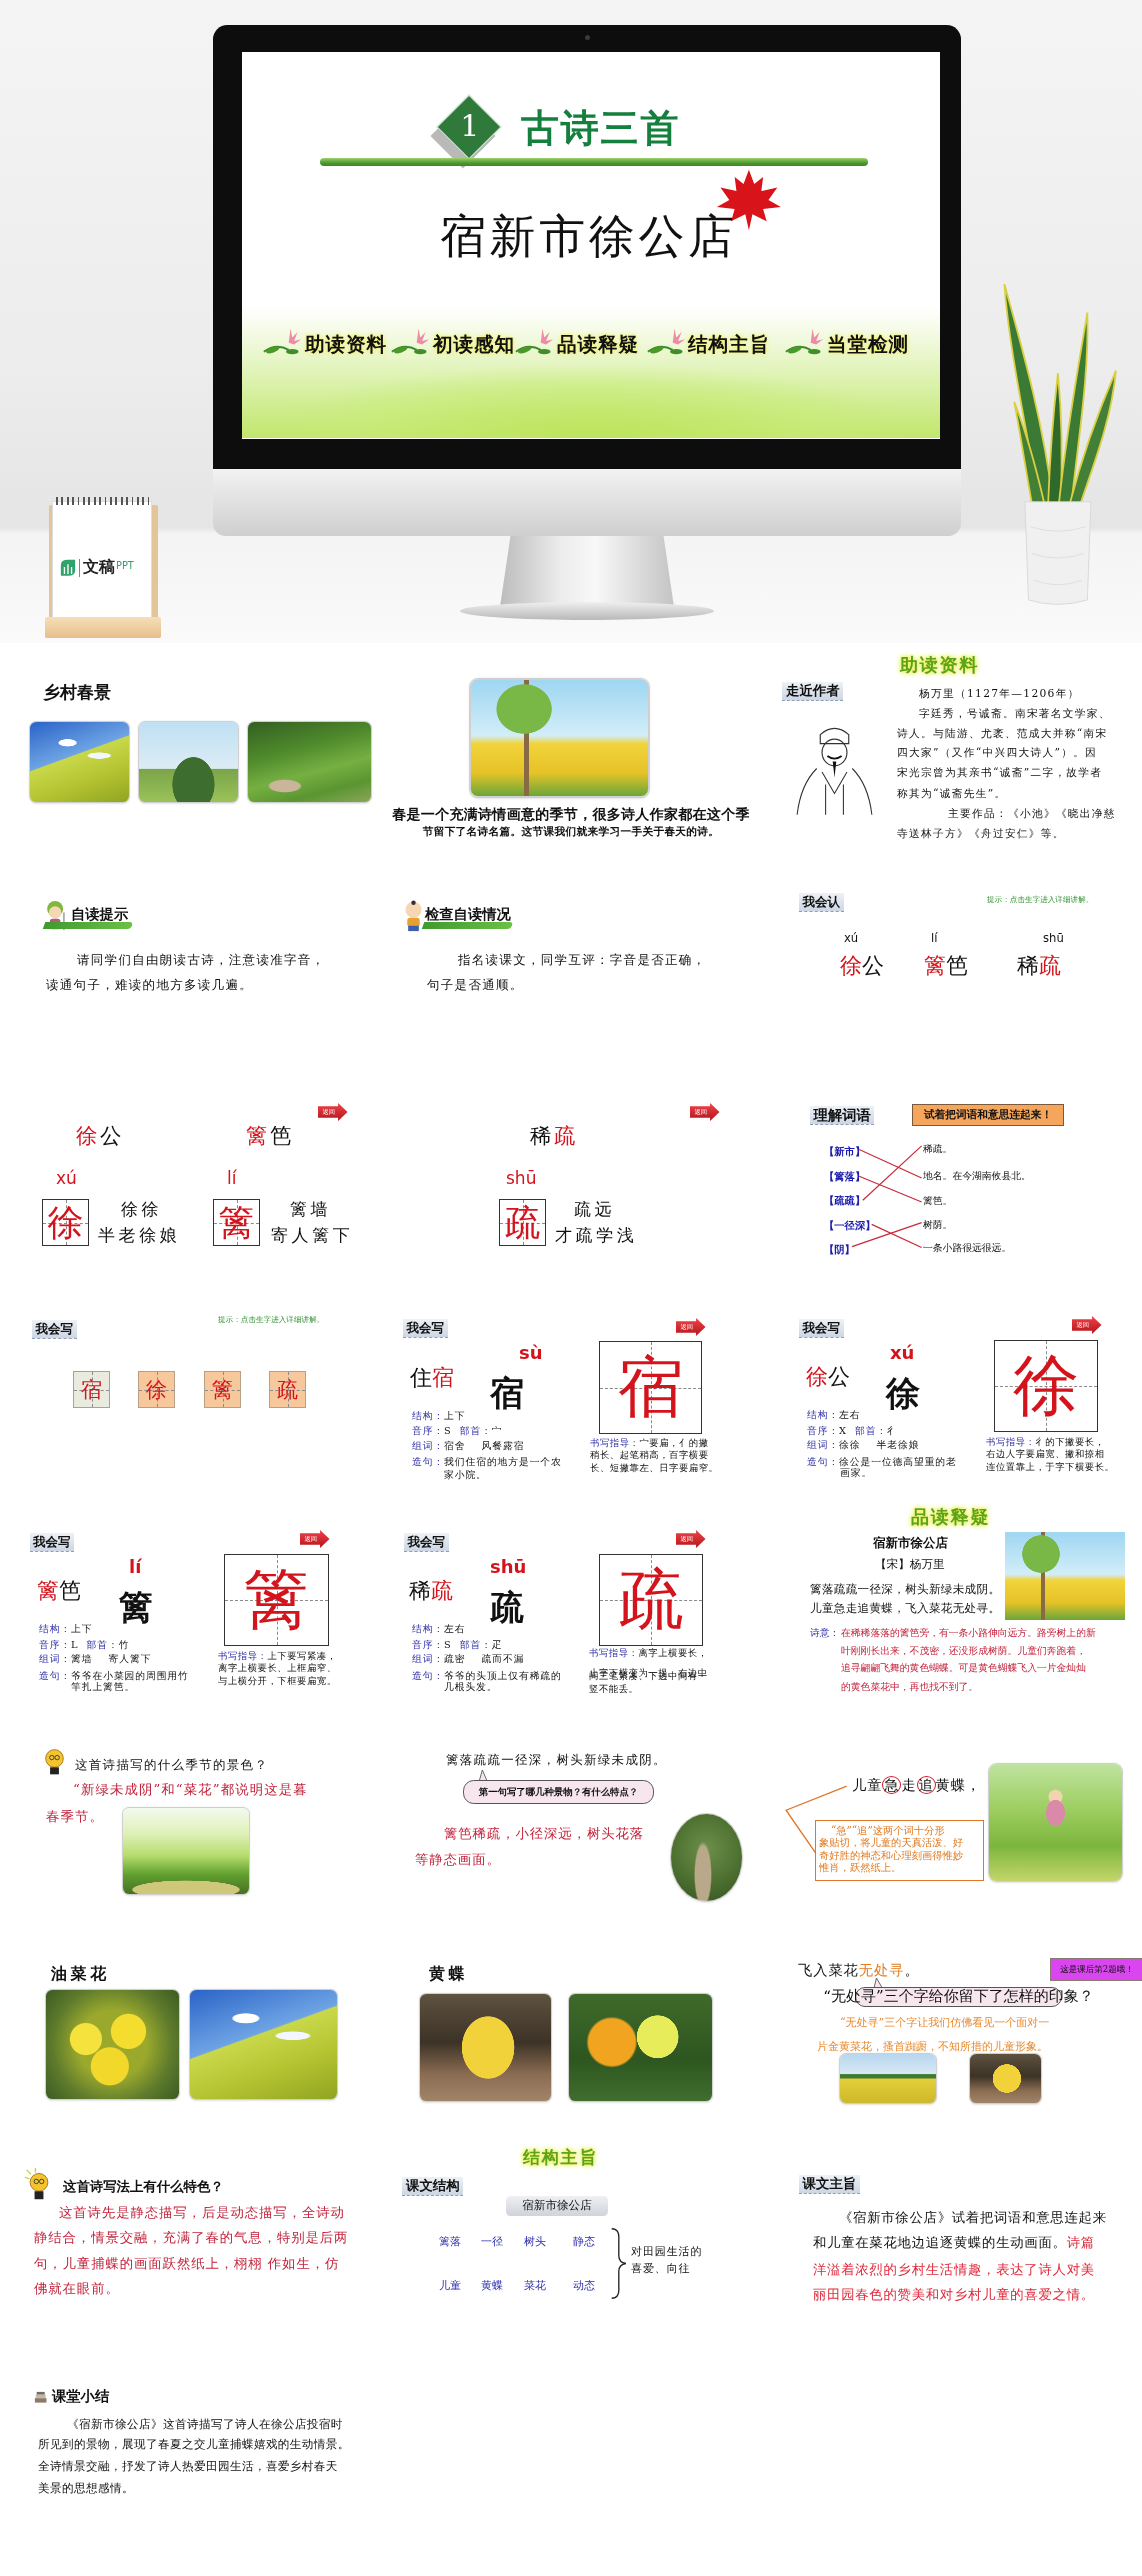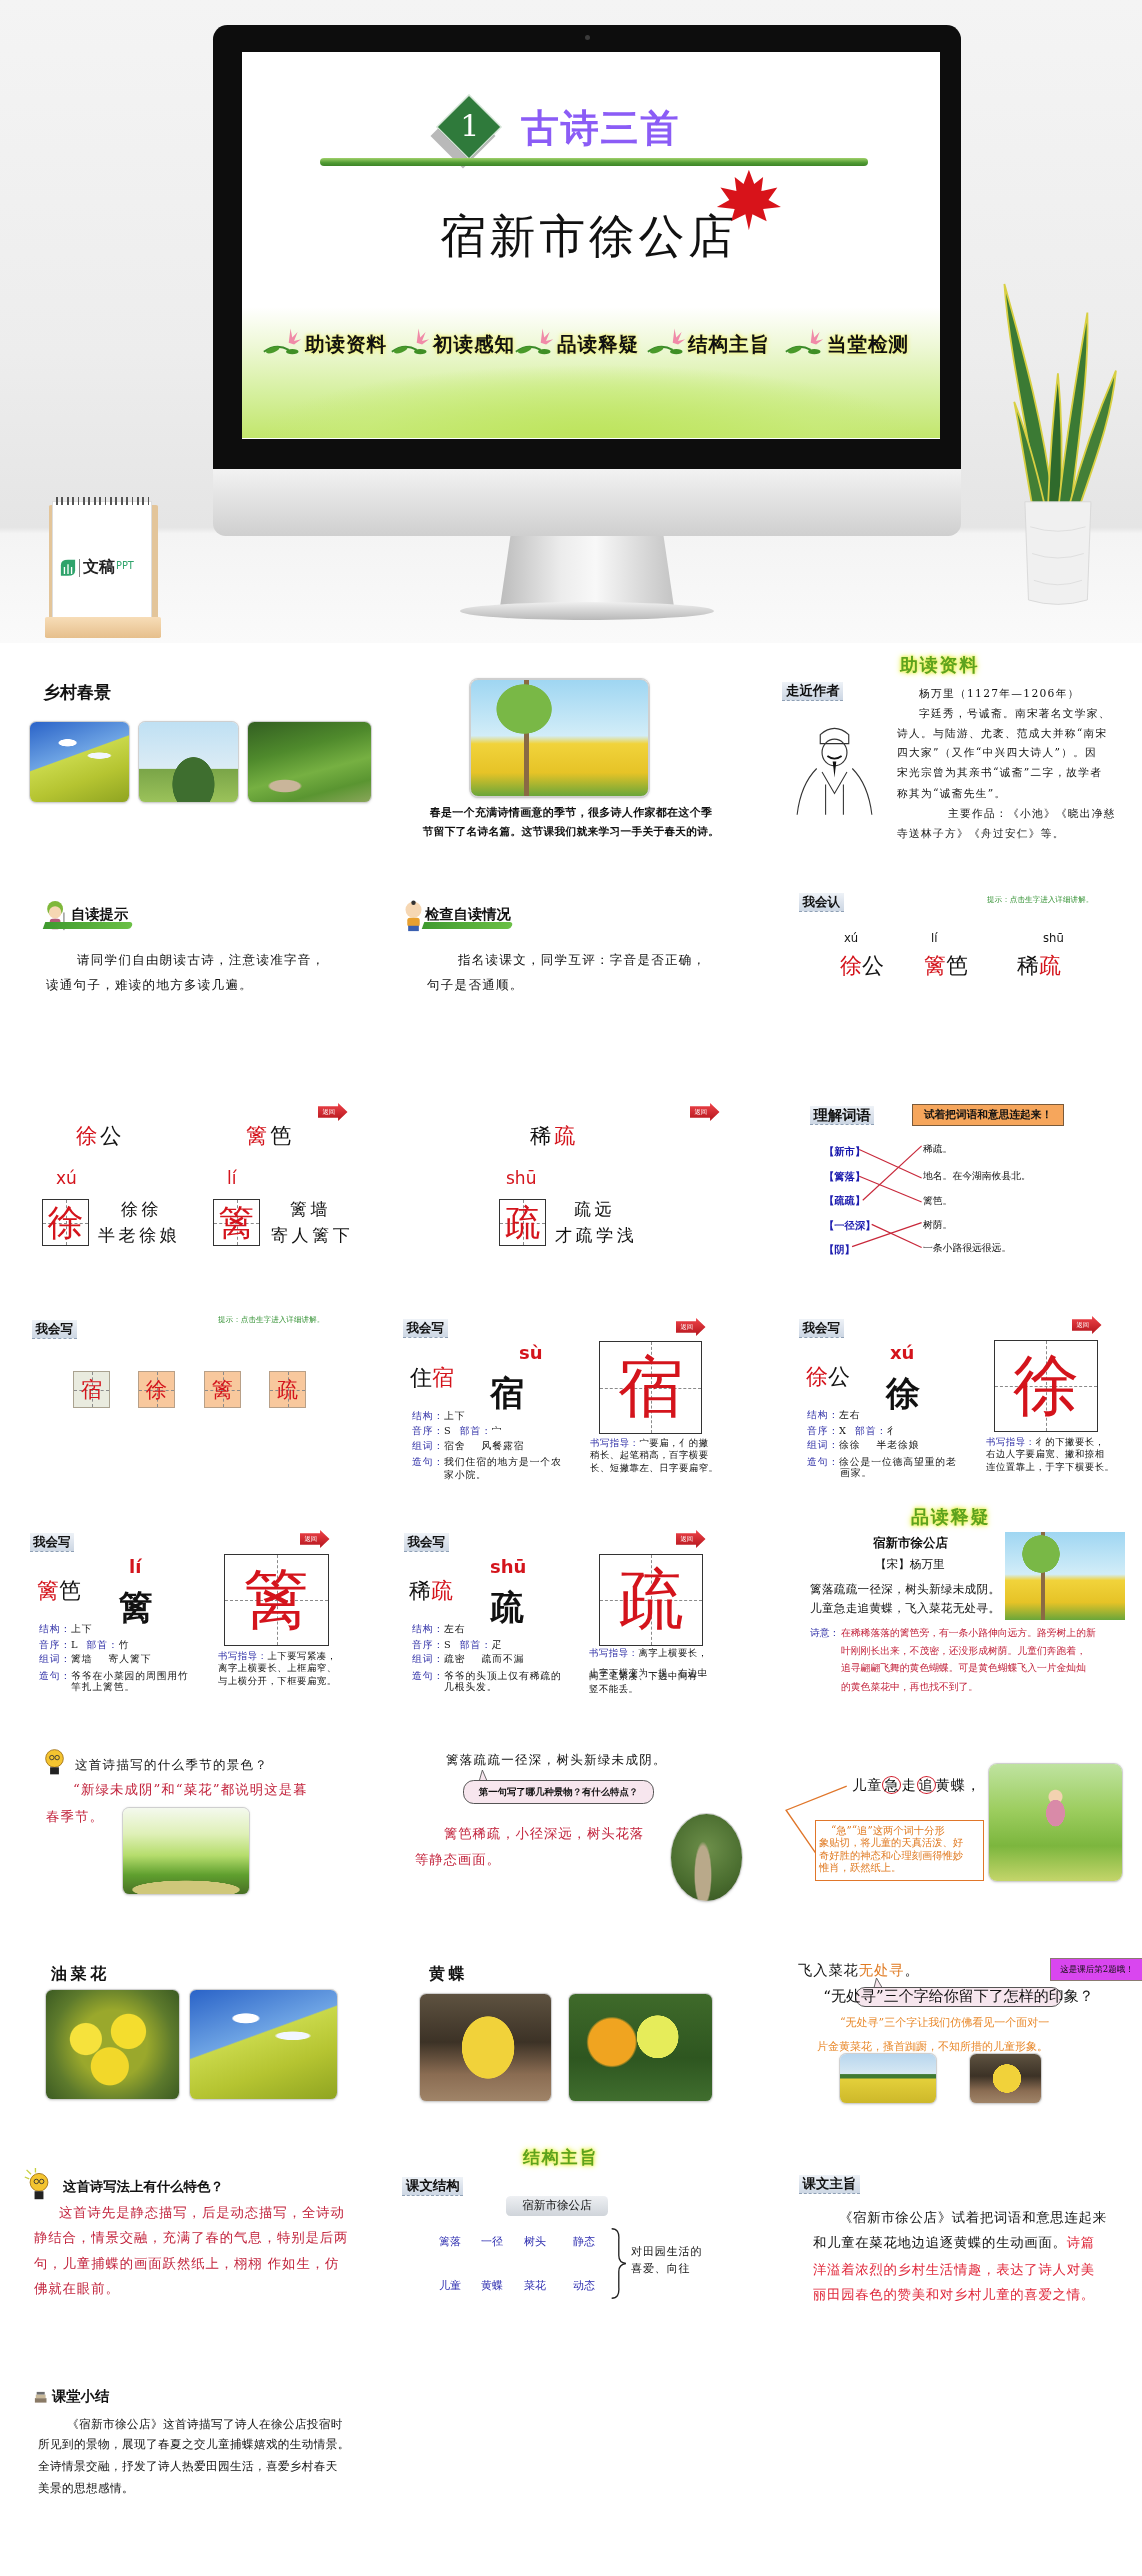--- a/index.html
+++ b/index.html
@@ -70,21 +70,21 @@
 </head>
 <body>
 
 <div class="hero">
   <div class="bezel">
     <div class="cam"></div>
     <div class="screen">
       <div class="diamond" style="left:198px;top:61px;background:#b9b9b9"></div>
       <div class="diamond" style="left:204px;top:52px;background:#2f7a3b;border:1.8px solid #e8f0e8"></div>
       <div class="t serif" style="left:217px;top:56px;width:21.4px;text-align:center;font-size:30px;color:#fff">1</div>
-      <div class="t b" style="left:279px;top:54px;font-size:38px;color:#8b5cf6;letter-spacing:1.8px">古诗三首</div>
+      <div class="t b" style="left:279px;top:54px;font-size:38px;color:#15803d;letter-spacing:1.8px">古诗三首</div>
       <div class="abs" style="left:78px;top:106px;width:548px;height:8px;border-radius:4.5px;background:linear-gradient(180deg,#9fd06a,#4f9a32 60%,#3d8428)"></div>
       <svg class="abs" style="left:471px;top:116px" width="70" height="64" viewBox="0 0 78 72">
         <path d="M40 2 L46 18 L56 10 L54 26 L72 22 L62 36 L76 44 L56 46 L60 60 L44 52 L40 70 L36 52 L20 60 L24 46 L4 44 L18 36 L8 22 L26 26 L24 10 L34 18 Z" fill="#d8131a"></path>
       </svg>
       <div class="t serif" style="left:198px;top:157px;font-size:46px;letter-spacing:3.6px;color:#111">宿新市徐公店</div>
       <div class="meadow"></div>
 
       <div>
         <svg class="abs" style="left:19.6px;top:273px" width="41" height="32" viewBox="0 0 46 36">
             <path d="M2 30 Q16 20 30 28" stroke="#3a8a2a" stroke-width="2" fill="none"></path>
@@ -157,21 +157,21 @@
 
   <div class="slide">
     <div class="t b" style="left:43px;top:39px;font-size:17px">乡村春景</div>
     <div class="photo ph-field" style="left:29.5px;top:79px;width:99px;height:80px"></div>
     <div class="photo ph-hill" style="left:139px;top:79px;width:99px;height:80px"></div>
     <div class="photo ph-village" style="left:248px;top:79px;width:123px;height:80px"></div>
   </div>
 
   <div class="slide">
     <div class="photo ph-cartoon" style="left:89px;top:36px;width:179px;height:118px;border:1.8px solid #cfcfcf;border-radius:8px"></div>
-    <div class="t b" style="left:0;top:163px;width:380px;text-align:center;font-size:11px;letter-spacing:0.3px">春是一个充满诗情画意的季节，很多诗人作家都在这个季</div>
+    <div class="t b" style="left:0;top:163px;width:380px;text-align:center;font-size:14px;letter-spacing:0.3px">春是一个充满诗情画意的季节，很多诗人作家都在这个季</div>
     <div class="t b" style="left:0;top:183px;width:380px;text-align:center;font-size:10.7px;letter-spacing:0.3px">节留下了名诗名篇。这节课我们就来学习一手关于春天的诗。</div>
   </div>
 
   <div class="slide">
     <div class="glow" style="left:139px;top:9.8px;font-size:18px">助读资料</div>
     <div class="badge" style="left:21.4px;top:39px">走近作者</div>
     <svg class="abs" style="left:29px;top:79px" width="89" height="93" viewBox="0 0 100 104">
       <path d="M34 14 Q50 0 66 14 L66 24 L34 24 Z" fill="none" stroke="#333" stroke-width="1.3"></path>
       <ellipse cx="50" cy="34" rx="14" ry="15" fill="none" stroke="#333" stroke-width="1.3"></ellipse>
       <path d="M42 38 Q50 44 58 38" stroke="#111" stroke-width="2" fill="none"></path>

